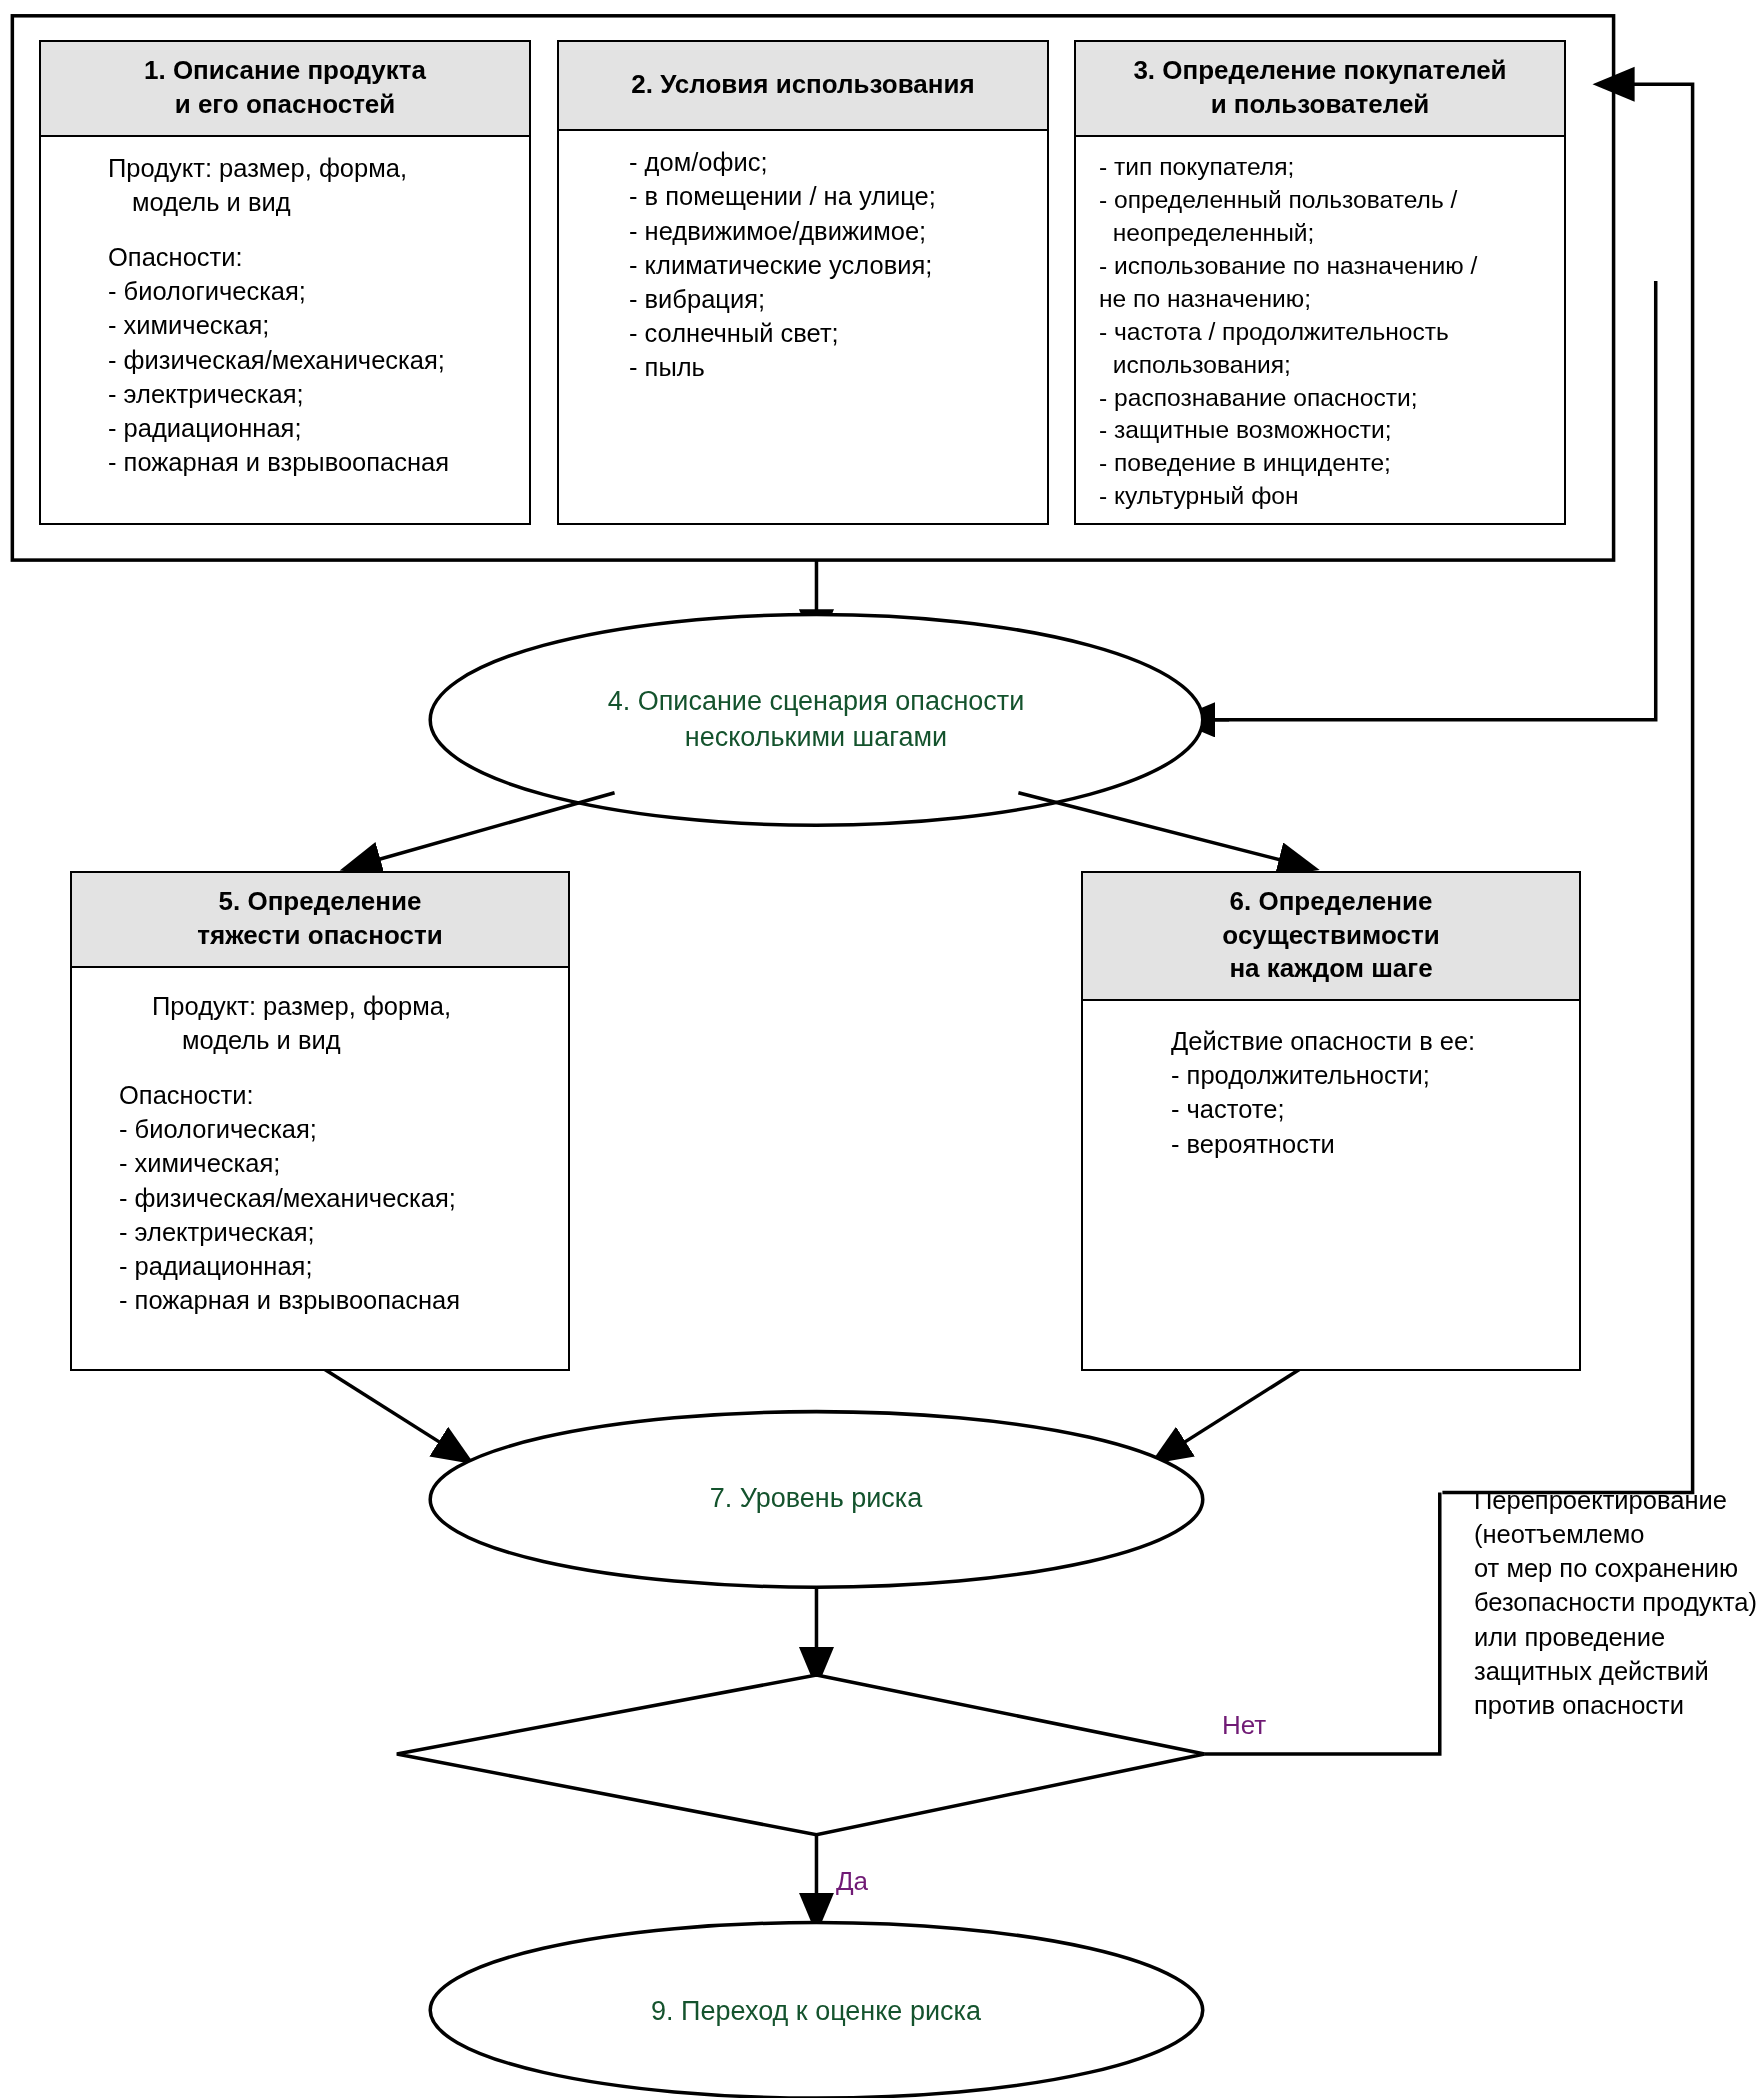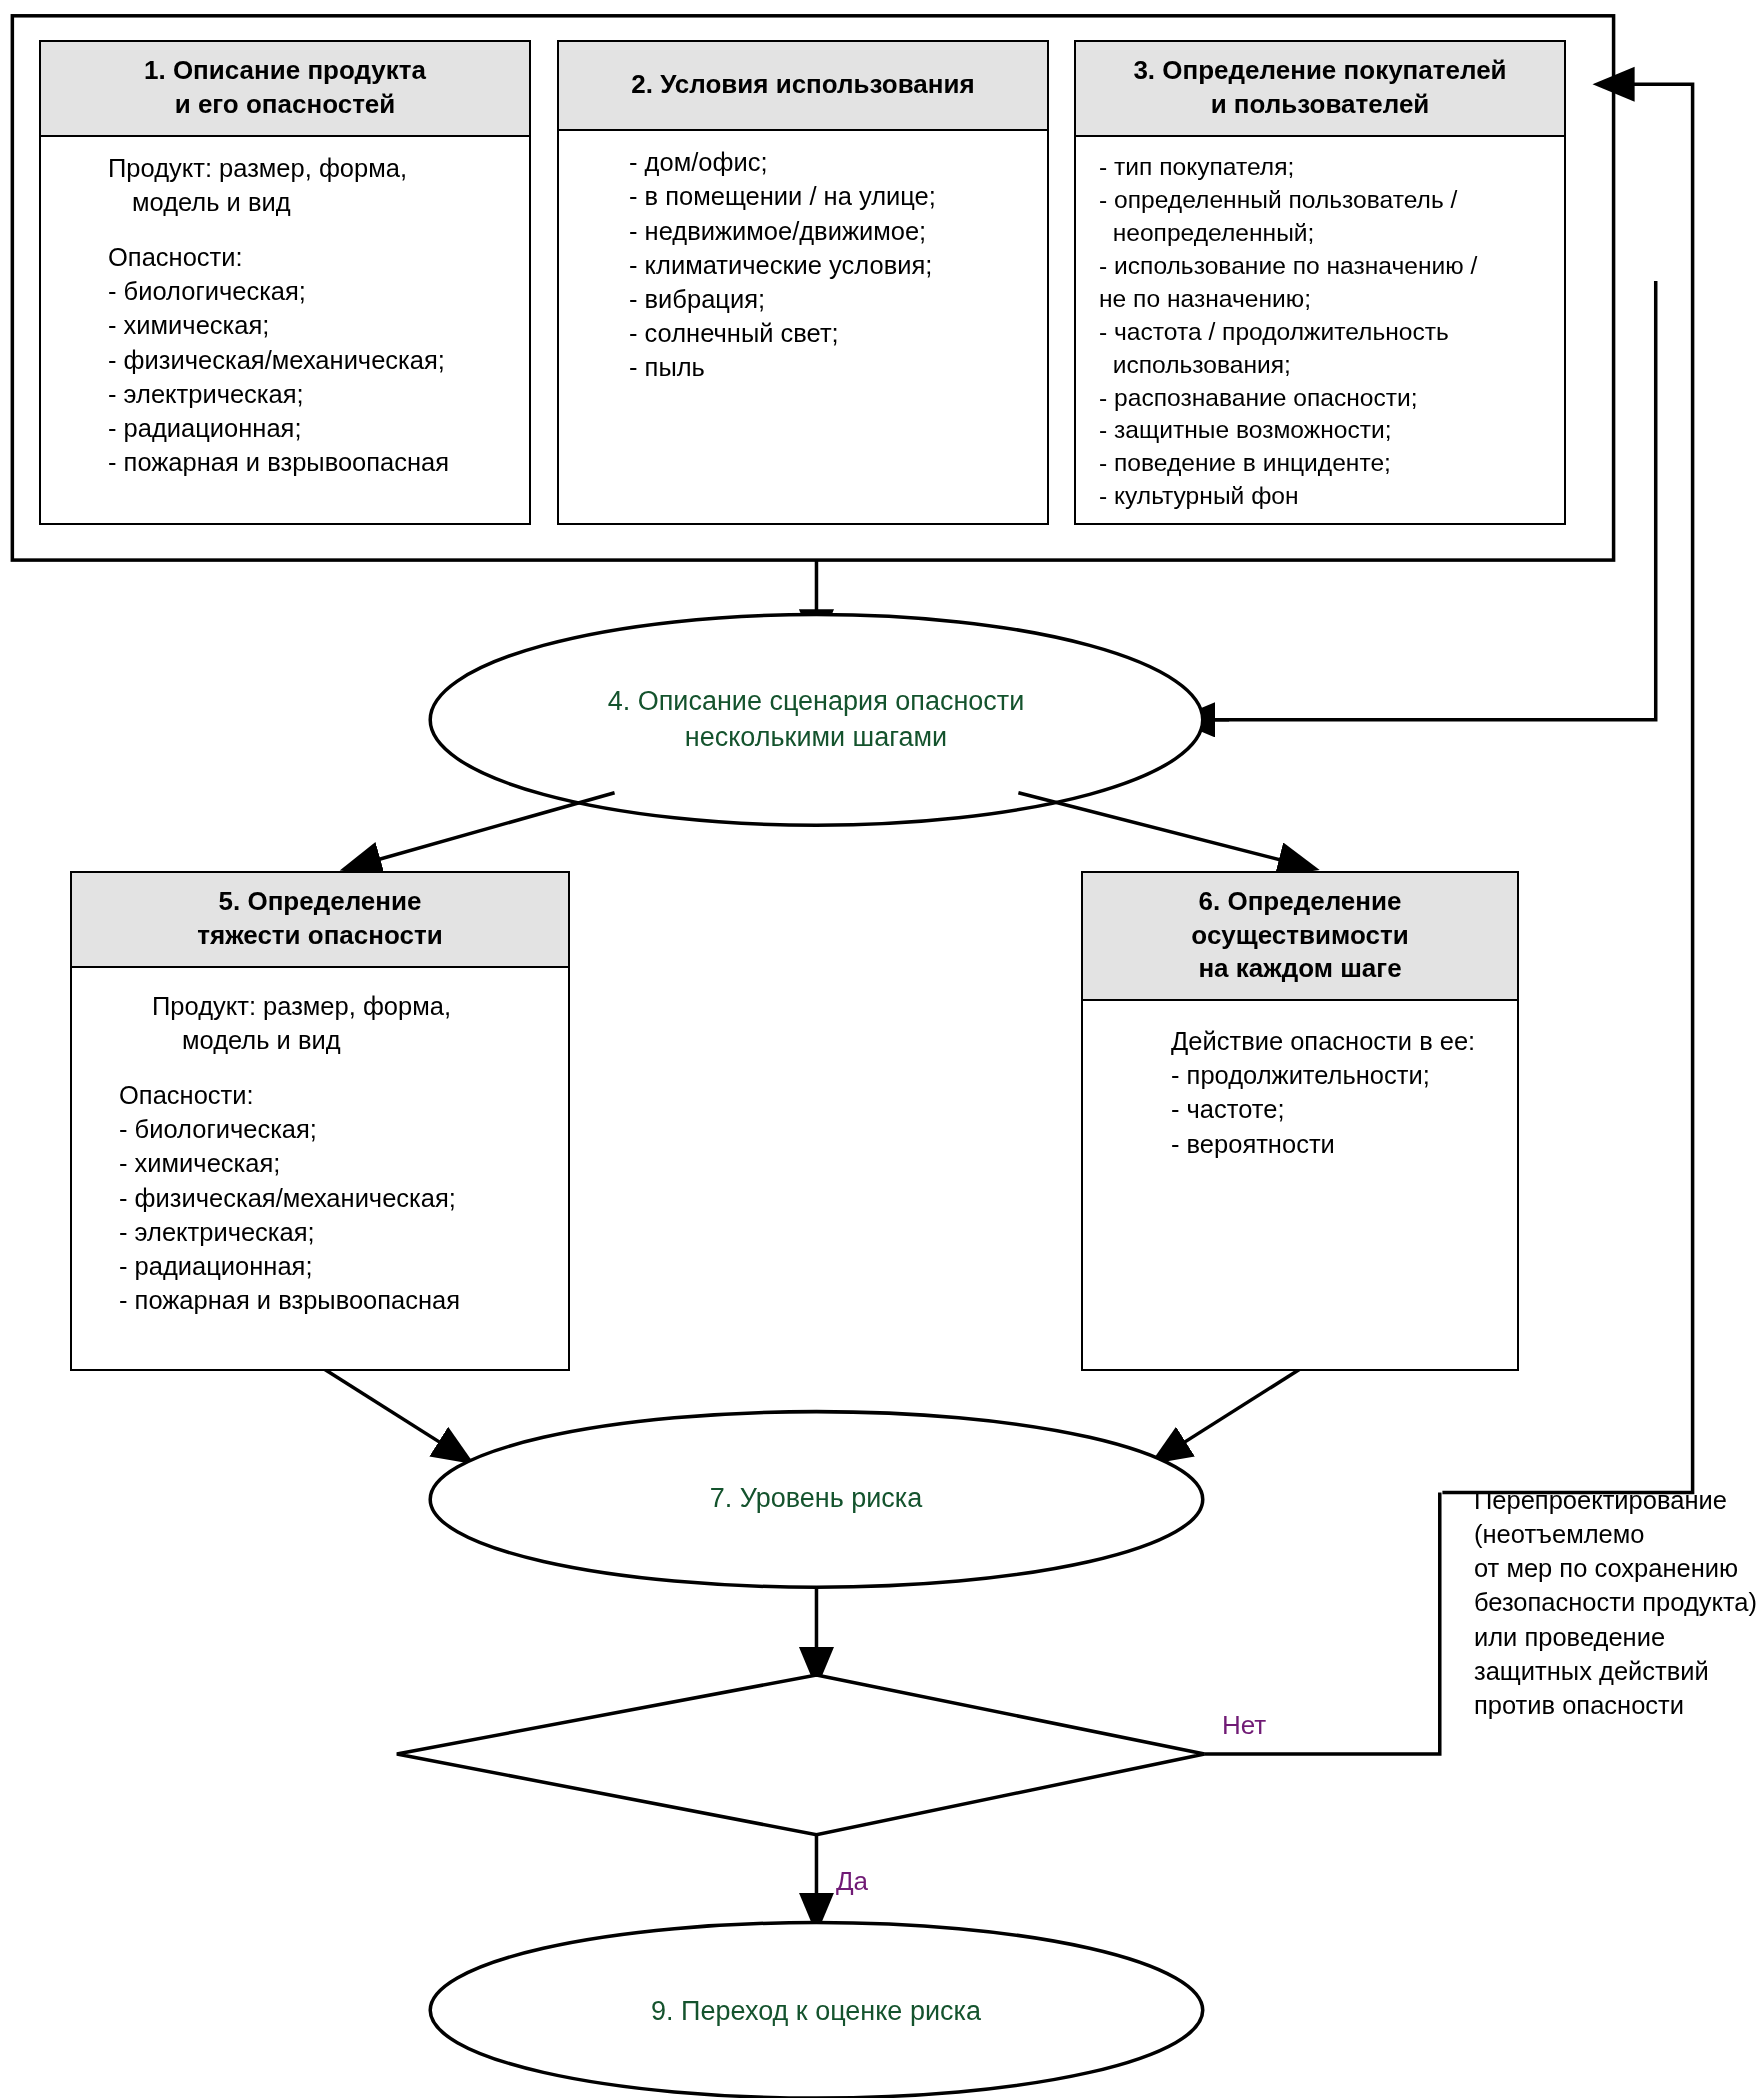--- a/index.html
+++ b/index.html
@@ -197,21 +197,21 @@
       <div class="body-line" style="padding-left:21px;">Опасности:</div>
       <div class="body-line" style="padding-left:21px;">- биологическая;</div>
       <div class="body-line" style="padding-left:21px;">- химическая;</div>
       <div class="body-line" style="padding-left:21px;">- физическая/механическая;</div>
       <div class="body-line" style="padding-left:21px;">- электрическая;</div>
       <div class="body-line" style="padding-left:21px;">- радиационная;</div>
       <div class="body-line" style="padding-left:21px;">- пожарная и взрывоопасная</div>
     </div>
   </div>
 
-  <div class="box" style="left:1081px; top:871px; width:438px; height:500px;">
+  <div class="box" style="left:1081px; top:871px; width:500px; height:500px;">
     <div class="box-header" style="white-space:pre-line;">6. Определение
 осуществимости
 на каждом шаге</div>
     <div class="box-body" style="padding-left:58px; padding-top:23px;">
       <div class="body-line" style="padding-left:30px;">Действие опасности в ее:</div>
       <div class="body-line" style="padding-left:30px;">- продолжительности;</div>
       <div class="body-line" style="padding-left:30px;">- частоте;</div>
       <div class="body-line" style="padding-left:30px;">- вероятности</div>
     </div>
   </div>

